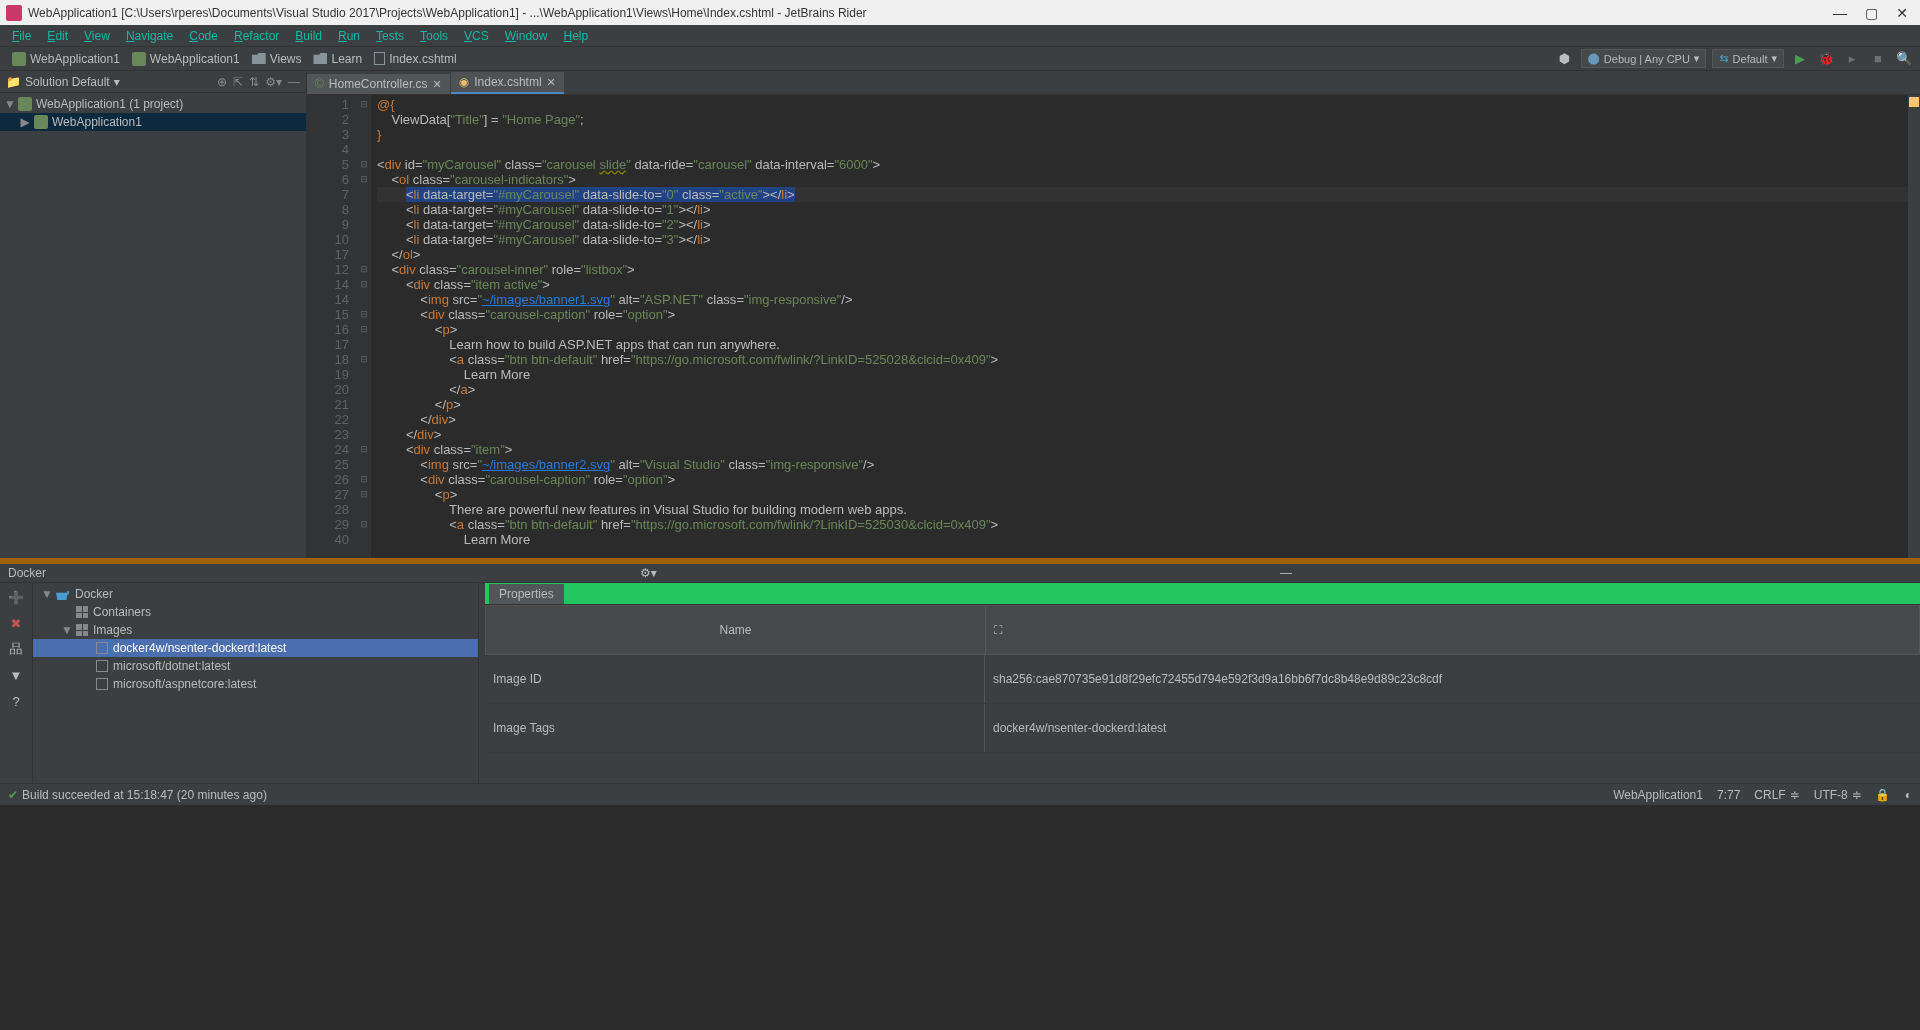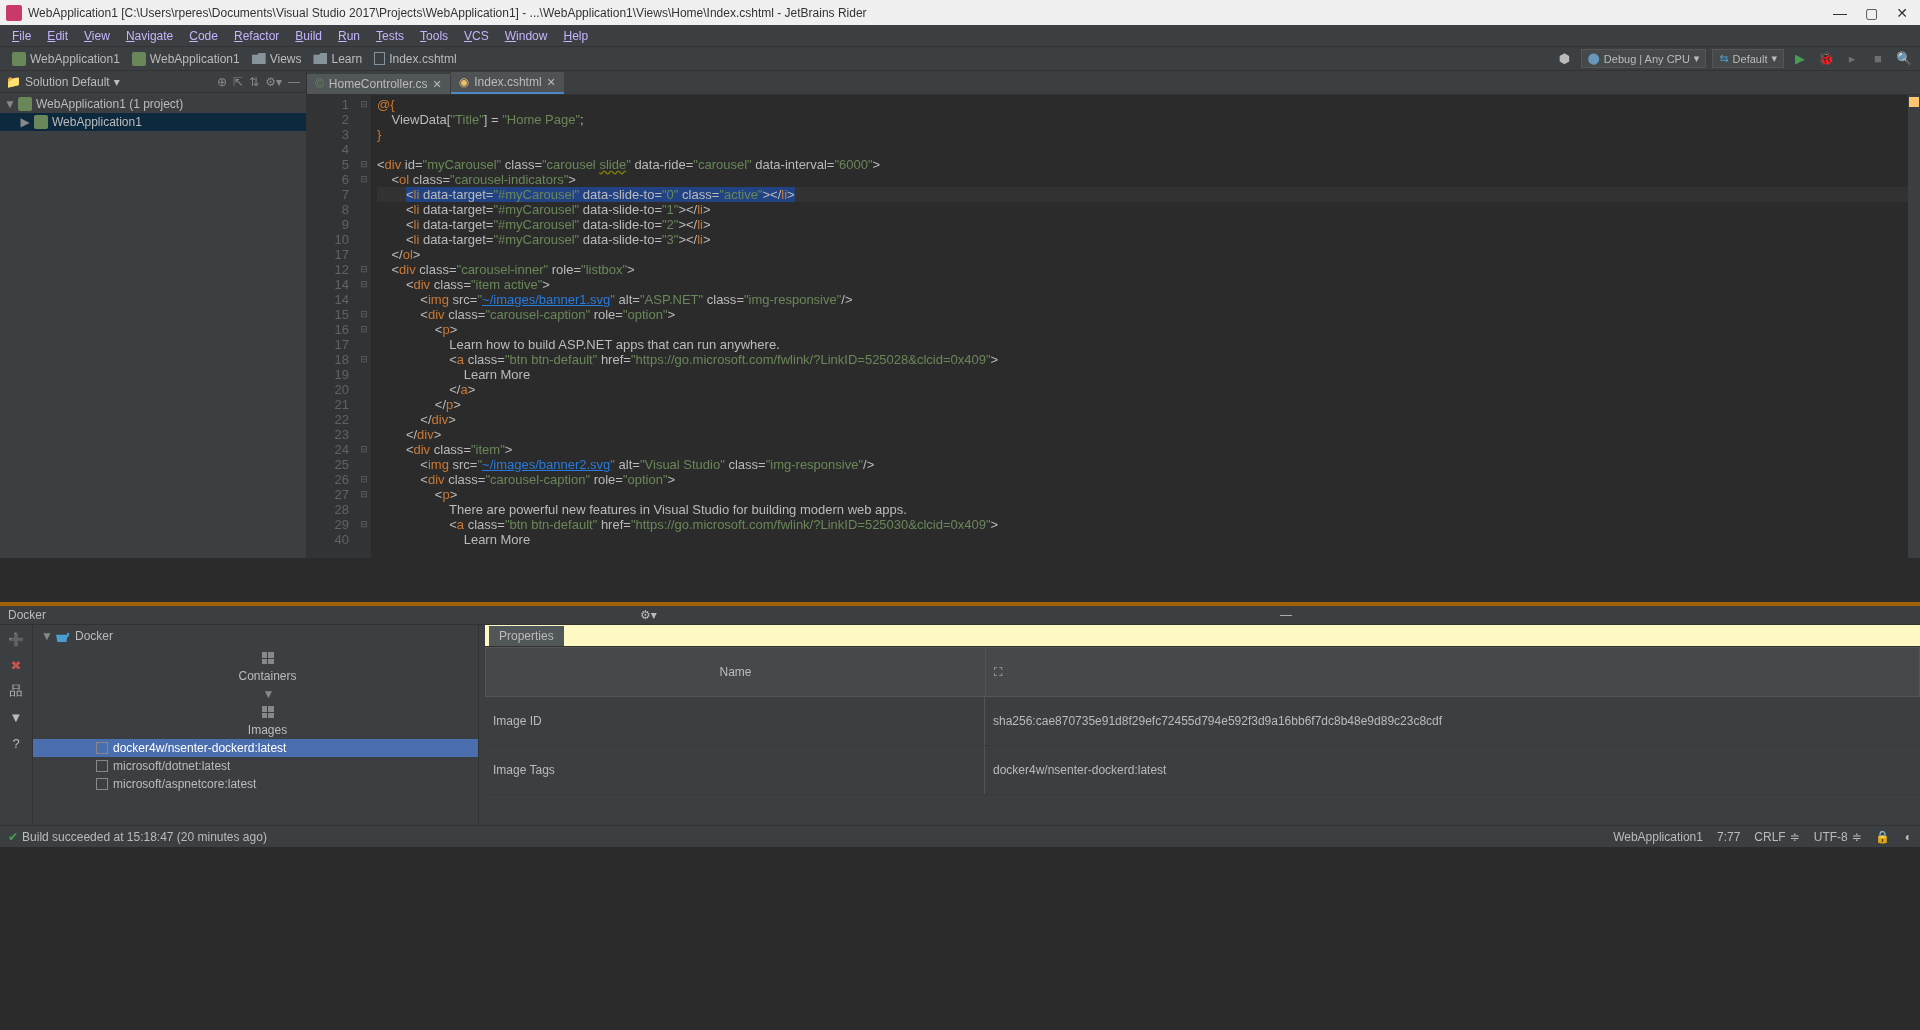--- a/index.html
+++ b/index.html
@@ -3,21 +3,21 @@
 <meta charset="utf-8">
 <style>
 * { margin: 0; padding: 0; box-sizing: border-box; font-family: "Segoe UI", Arial, sans-serif; }
 body { background: #2b2b2b; color: #bbbbbb; font-size: 12px; overflow: hidden; width: 1920px; height: 1030px; }
 .title-bar { background: #f0f0f0; height: 25px; display: flex; align-items: center; padding: 0 6px; color: #333; }
 .title-bar .icon { width: 16px; height: 16px; background: #c9396b; border-radius: 2px; margin-right: 6px; }
 .title-bar .title { flex: 1; font-size: 12px; }
 .win-controls { display: flex; gap: 18px; font-size: 14px; padding-right: 6px; }
 .win-controls span { cursor: pointer; }
 .menu-bar { background: #3c3f41; height: 22px; display: flex; align-items: center; padding: 0 6px; gap: 4px; border-bottom: 1px solid #323232; }
-.menu-bar span { padding: 2px 6px; color: #c4b5fd; cursor: pointer; }
+.menu-bar span { padding: 2px 6px; color: #14b8a6; cursor: pointer; }
 .menu-bar span u { text-decoration: underline; }
 .nav-bar { background: #3c3f41; height: 24px; display: flex; align-items: center; padding: 0 6px; gap: 2px; border-bottom: 1px solid #323232; }
 .nav-item { display: flex; align-items: center; gap: 4px; padding: 2px 6px; color: #bbbbbb; cursor: pointer; }
 .folder-icon { width: 14px; height: 11px; background: #87939a; clip-path: polygon(0 15%, 40% 15%, 50% 0, 100% 0, 100% 100%, 0 100%); }
 .file-icon { width: 11px; height: 13px; border: 1px solid #87939a; background: #3c3f41; }
 .nav-spacer { flex: 1; }
 .right-toolbar { display: flex; align-items: center; gap: 6px; }
 .tool-btn { width: 20px; height: 20px; display: flex; align-items: center; justify-content: center; color: #bbbbbb; cursor: pointer; font-size: 13px; }
 .config-dd { background: #45494a; border: 1px solid #555; padding: 2px 6px; display: flex; align-items: center; gap: 4px; color: #bbbbbb; cursor: pointer; font-size: 11px; }
 .run-btn { color: #499c54; }
@@ -49,38 +49,38 @@
 .hl-line { background: #323232; }
 .sel { background: #214283; }
 .kw { color: #cc7832; }
 .str { color: #6a8759; }
 .attr { color: #bababa; }
 .attrval { color: #6a8759; }
 .warn { text-decoration: underline wavy #808000; }
 .lnk { color: #287bde; text-decoration: underline; }
 .err-stripe { width:12px; background:#3c3f41; position:relative; }
 .err-stripe .warn-ind { position:absolute; top:2px; left:1px; width:10px; height:10px; background:#ffc66d; }
-.docker-panel { background: #3c3f41; border-top: 4px solid #a16207; margin-top: 44px; }
+.docker-panel { background: #3c3f41; border-top: 6px solid #a16207; }
 .docker-title { background: #3c3f41; padding: 2px 8px; border-bottom: 1px solid #323232; display:flex; align-items:center; }
 .docker-title span { flex:1;}
 .docker-content { display: flex; height: 200px; }
 .docker-left { width: 33px; background: #3c3f41; border-right: 1px solid #323232; display: flex; flex-direction: column; align-items: center; gap: 10px; padding-top: 6px; }
 .docker-left .ic { width: 16px; height: 16px; display: flex; align-items: center; justify-content: center; cursor: pointer; font-size: 13px; }
 .docker-tree { width: 446px; background: #3c3f41; border-right: 1px solid #323232; padding-top: 2px; }
 .dt-item { display: flex; align-items: center; gap: 5px; padding: 2px 4px; cursor: pointer; }
 .dt-item.i0 { padding-left: 8px; }
-.dt-item.i1 { padding-left: 28px; flex-direction: column; }
+.dt-item.i1 { padding-left: 28px; }
 .dt-item.i2 { padding-left: 48px; }
 .dt-item.sel { background: #4b6eaf; color: #fff; }
 .whale-icon { width:14px; height:12px; background:#4a9ecf; clip-path: polygon(0 40%, 80% 40%, 80% 20%, 95% 30%, 90% 55%, 80% 60%, 75% 100%, 10% 100%); }
 .grid-icon { width:12px; height:12px; display:grid; grid-template-columns:1fr 1fr; gap:1px; }
 .grid-icon div{ background:#888; }
 .chk { width:12px;height:12px;border:1px solid #888; }
 .docker-props { flex: 1; display: flex; flex-direction: column; }
-.props-tab-bar { background: #fef9c3; height: 22px; display: flex; align-items: flex-end; padding-left: 4px; border-bottom: 1px solid #323232;}
+.props-tab-bar { background: #22c55e; height: 22px; display: flex; align-items: flex-end; padding-left: 4px; border-bottom: 1px solid #323232;}
 .props-tab { background: #515658; padding: 3px 10px; font-size: 12px; }
 .props-table { flex: 1; }
 .props-head { display: flex; background: #45494a; border: 1px solid #555; }
 .props-head div, .props-row div { padding: 17px 8px; }
 .col-name { width: 500px; border-right: 1px solid #555; }
 .col-value { flex: 1; }
 .props-row { display: flex; border-bottom: 1px solid #3a3a3a; }
 .status-bar { background: #3c3f41; height: 22px; display: flex; align-items: center; padding: 0 8px; gap: 14px; border-top:1px solid #323232; }
 .status-bar .sp { flex: 1; }
 .status-item { display:flex; align-items:center; gap:4px;}

